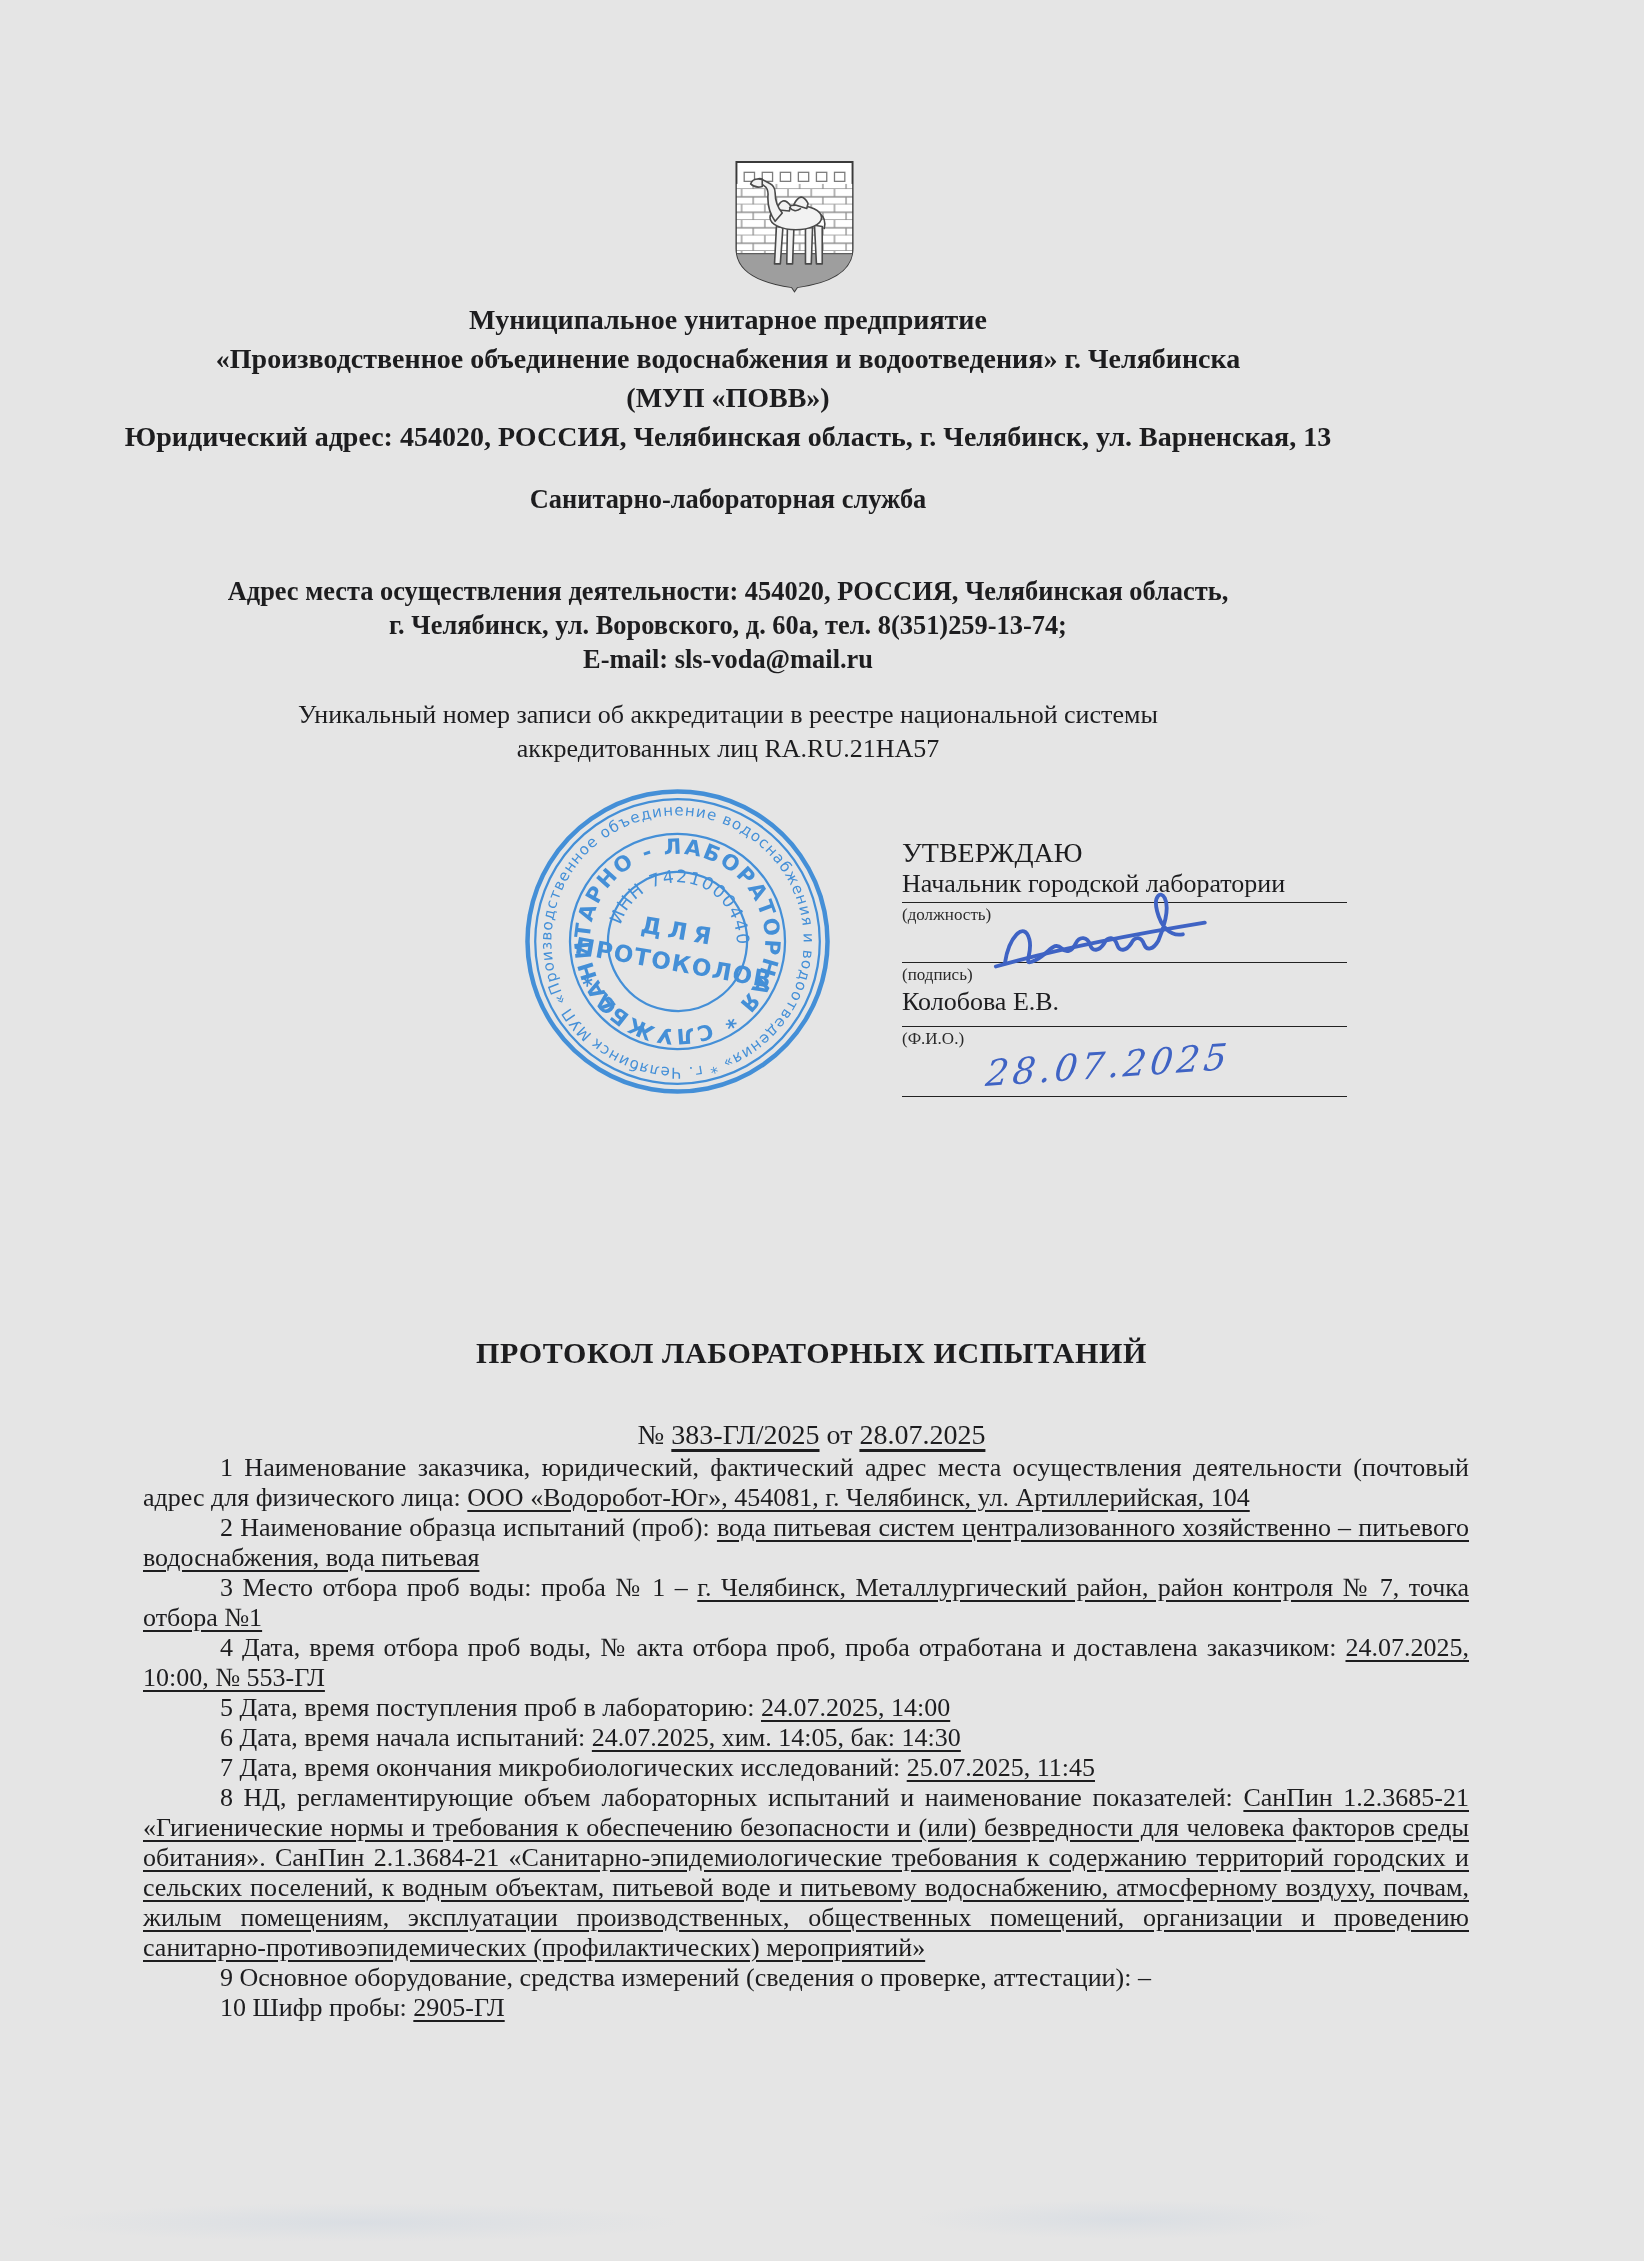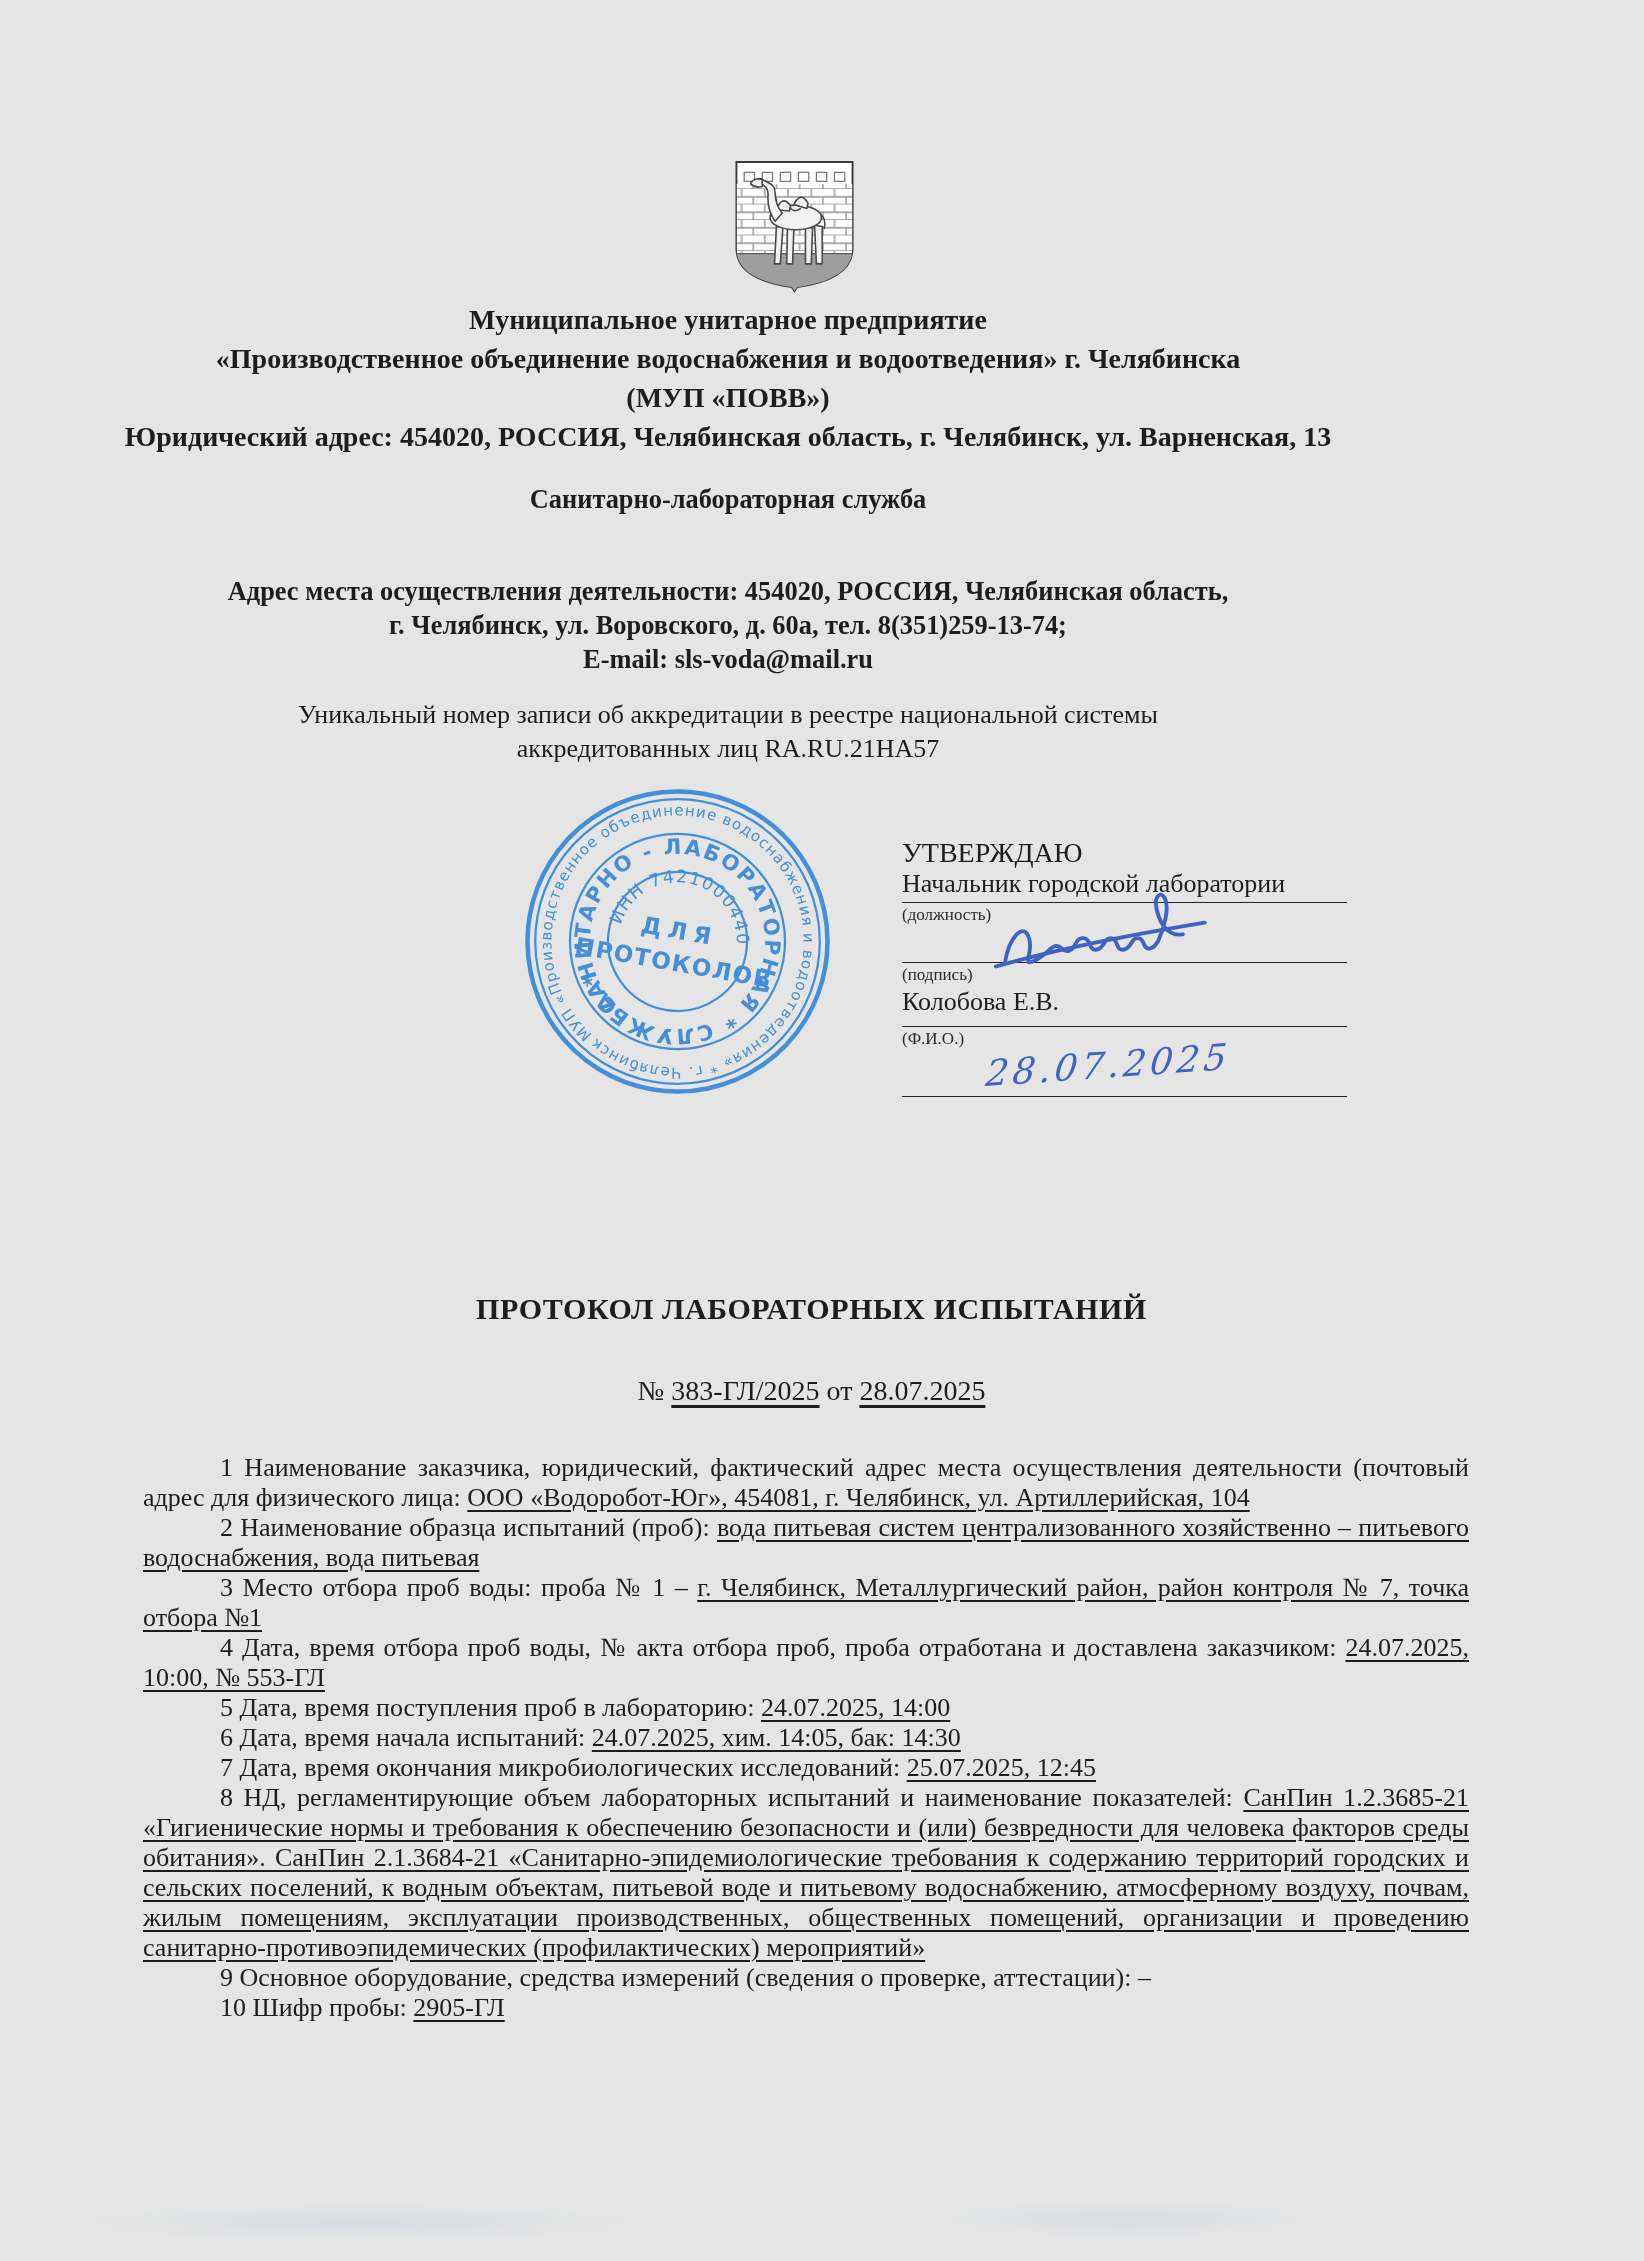--- a/index.html
+++ b/index.html
@@ -36,21 +36,21 @@
   .sig-svg { position:absolute; left:90px; top:-37px; width:245px; height:97px; }
   .name-row { display:block; margin-top:1.3px; font-size:26px; line-height:30px;
               border-bottom:1.9px solid #222; padding-bottom:9px; }
   .date-row { position:relative; height:46px; border-bottom:1.9px solid #222; }
   .date-script { position:absolute; left:84px; top:2.6px;
                  font-family:"DejaVu Serif", serif; font-style:italic;
                  font-size:36px; letter-spacing:3.9px;
                  transform:rotate(-4deg) skewX(-10deg); transform-origin:left center; }
 
   
-  .title-col { position:absolute; left:0; width:1623px; text-align:center; }
+  .title-col { position:absolute; left:0; width:1623px; text-align:center;margin-top:44px; }
   .doc-title { top:1292px; font-weight:bold; font-size:30px; letter-spacing:0.6px; }
   .doc-number { top:1375px; font-size:28px; }
   .u2 { text-decoration:underline; text-decoration-thickness:2.6px; text-underline-offset:4.5px; }
 
   
   .items { position:absolute; left:143px; top:1453px; width:1326px;
            font-size:26px; line-height:30px; text-align:justify; }
   .items p { margin:0; text-indent:77px; }
   .u { text-decoration:underline; text-decoration-thickness:1.9px; text-underline-offset:3.9px; }
 
@@ -180,21 +180,21 @@
   <div class="title-col doc-title">ПРОТОКОЛ ЛАБОРАТОРНЫХ ИСПЫТАНИЙ</div>
   <div class="title-col doc-number"><span>№ </span><span class="u2">383-ГЛ/2025</span><span> от </span><span class="u2">28.07.2025</span></div>
 
   <div class="items">
     <p><span>1 Наименование заказчика, юридический, фактический адрес места осуществления деятельности (почтовый адрес для физического лица: </span><span class="u">ООО «Водоробот-Юг», 454081, г. Челябинск, ул. Артиллерийская, 104</span><span></span></p>
     <p><span>2 Наименование образца испытаний (проб): </span><span class="u">вода питьевая систем централизованного хозяйственно – питьевого водоснабжения, вода питьевая</span><span></span></p>
     <p><span>3 Место отбора проб воды: проба № 1 – </span><span class="u">г. Челябинск, Металлургический район, район контроля № 7, точка отбора №1</span><span></span></p>
     <p><span>4 Дата, время отбора проб воды, № акта отбора проб, проба отработана и доставлена заказчиком: </span><span class="u">24.07.2025, 10:00, № 553-ГЛ</span><span></span></p>
     <p><span>5 Дата, время поступления проб в лабораторию: </span><span class="u">24.07.2025, 14:00</span><span></span></p>
     <p><span>6 Дата, время начала испытаний: </span><span class="u">24.07.2025, хим. 14:05, бак: 14:30</span><span></span></p>
-    <p><span>7 Дата, время окончания микробиологических исследований: </span><span class="u">25.07.2025, 12:45</span><span></span></p>
+    <p><span>7 Дата, время окончания микробиологических исследований: </span><span class="u">25.07.2025, 11:45</span><span></span></p>
     <p><span>8 НД, регламентирующие объем лабораторных испытаний и наименование показателей: </span><span class="u">СанПин 1.2.3685-21 «Гигиенические нормы и требования к обеспечению безопасности и (или) безвредности для человека факторов среды обитания». СанПин 2.1.3684-21 «Санитарно-эпидемиологические требования к содержанию территорий городских и сельских поселений, к водным объектам, питьевой воде и питьевому водоснабжению, атмосферному воздуху, почвам, жилым помещениям, эксплуатации производственных, общественных помещений, организации и проведению санитарно-противоэпидемических (профилактических) мероприятий»</span><span></span></p>
     <p><span>9 Основное оборудование, средства измерений (сведения о проверке, аттестации): </span><span class="u"></span><span>–</span></p>
     <p><span>10 Шифр пробы: </span><span class="u">2905-ГЛ</span><span></span></p>
   </div>
 
   <div class="smudge smudge1"></div>
   <div class="smudge smudge2"></div>
 
 </div>
 

